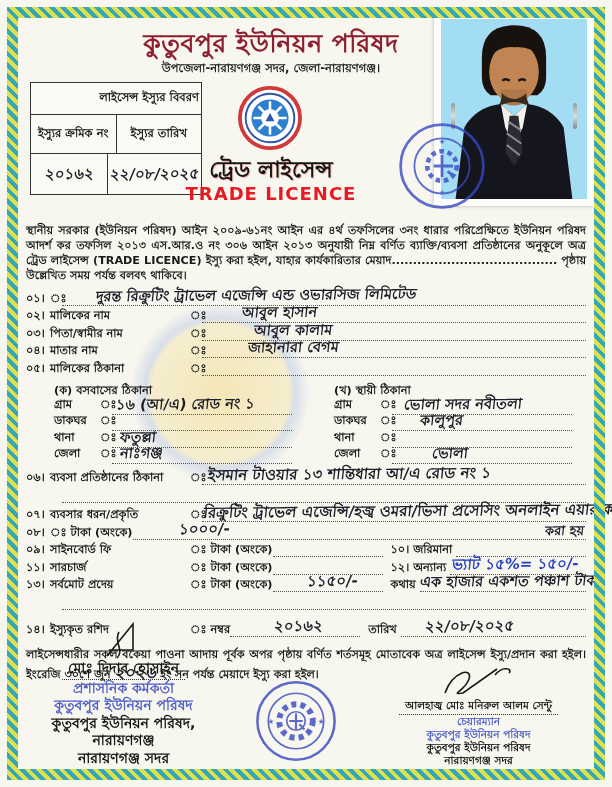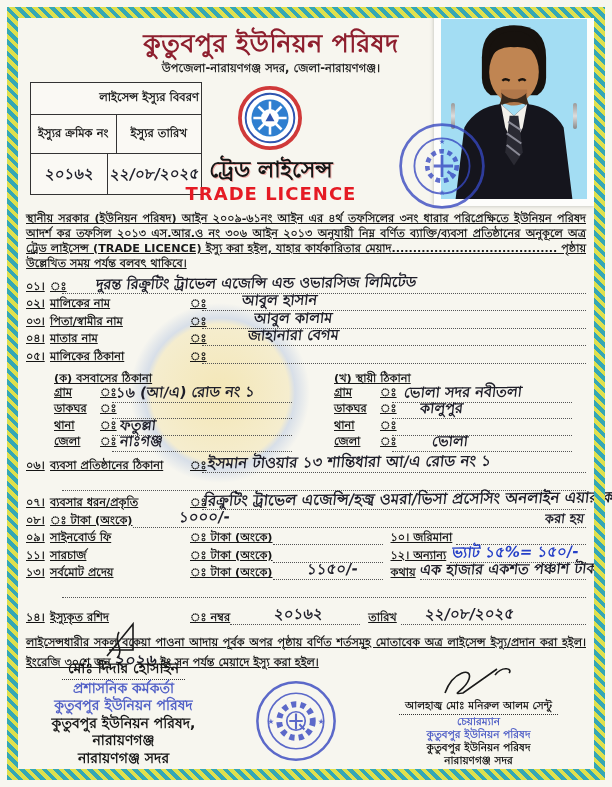--- a/index.html
+++ b/index.html
@@ -34,21 +34,21 @@
   
   .photo{position:absolute;right:-8px;top:-8px;width:146px;height:180px;background:#fdfdfb;
     padding:7px;box-shadow:0 0 4px rgba(0,0,0,.25);}
   .photo-inner{width:100%;height:100%;background:#a3ddf3;position:relative;overflow:hidden;}
   .staple{position:absolute;width:4px;height:26px;background:linear-gradient(#999,#ddd,#888);
     border-radius:2px;top:84px;}
   .staple.l{left:10px;} .staple.r{right:10px;}
   .stamp-round{opacity:.78;}
   .stamp-on-photo{position:absolute;left:-38px;top:108px;width:92px;height:92px;}
   
-  .bodyflow{position:absolute;left:0;right:0;top:192px;z-index:2;text-decoration:underline;}
+  .bodyflow{position:absolute;left:0;right:0;top:204px;z-index:2;}
   .intro{font-size:11.2px;font-weight:600;line-height:1.33;text-align:justify;margin:0 0 6px 0;color:#1a1a1a;}
   .frow{display:flex;align-items:flex-start;height:17.5px;font-size:11.3px;font-weight:600;}
   .fno{width:24px;} .flabel{width:140px;} .fcolon{width:12px;}
   .dot{flex:1;border-bottom:1.6px dotted #555;position:relative;height:15px;}
   .dot .hw{position:absolute;bottom:-3px;white-space:nowrap;font-size:14.5px;}
   .addr{display:flex;margin-top:5px;font-size:11.3px;font-weight:600;}
   .acol{flex:1;display:flex;flex-direction:column;justify-content:flex-end;}
   .acol .ahdr{height:16px;margin-left:28px;}
   .arow{display:flex;align-items:flex-end;height:16.5px;margin-left:28px;margin-right:14px;}
   .albl{width:46px;} 

